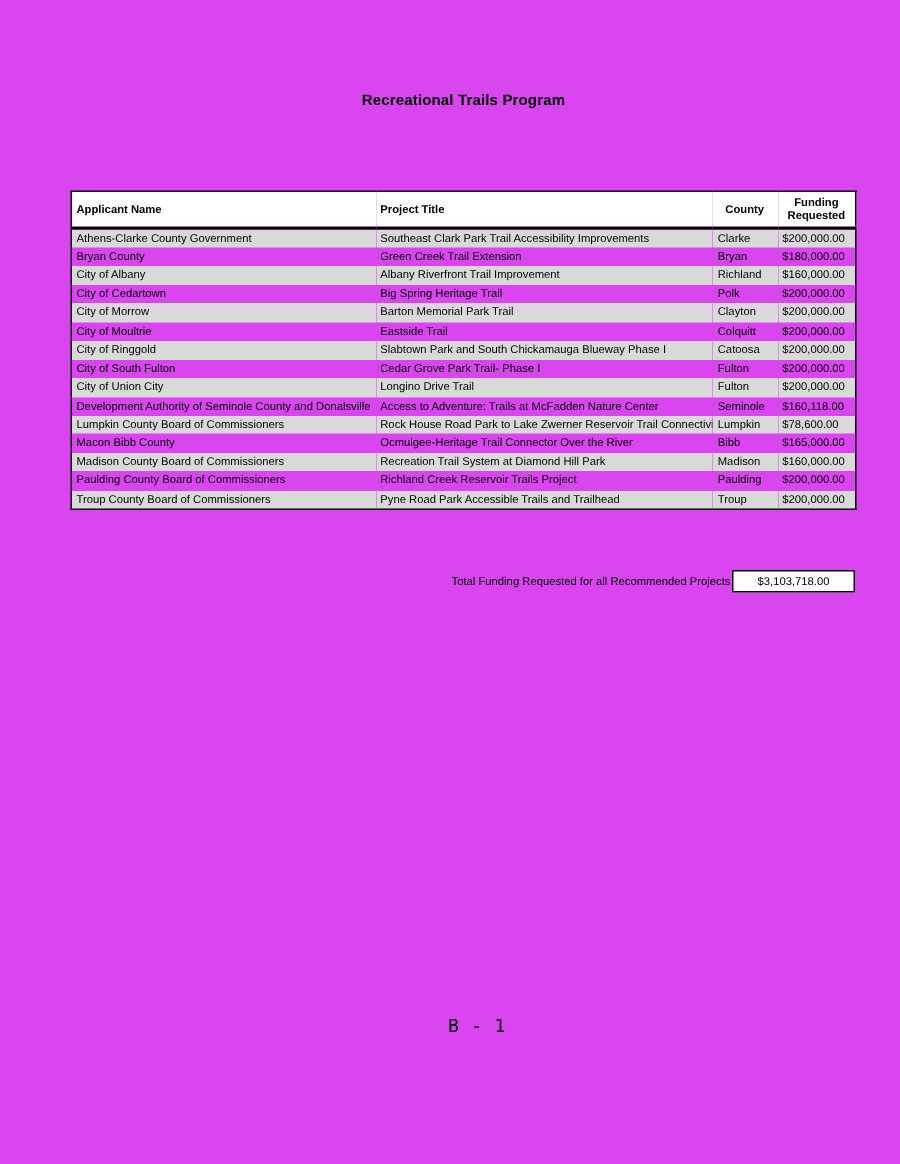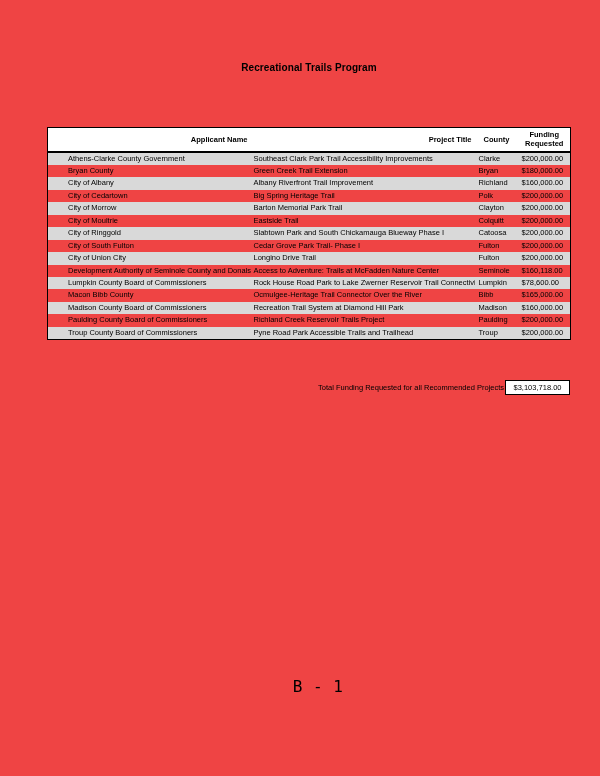--- a/index.html
+++ b/index.html
@@ -4,21 +4,21 @@
 <style>
   * { margin:0; padding:0; box-sizing:border-box; }
   html,body { width:600px; height:776px; }
   body {
     background:#ffffff;
     font-family:"Liberation Sans", sans-serif;
     color:#000;
     position:relative;
     overflow:hidden;
   }
-  .page { position:absolute; inset:0; background:#ef4444;text-decoration:underline; }
+  .page { position:absolute; inset:0; background:#d946ef;text-decoration:underline; }
 
   
   .title-block {
     position:absolute; top:61px; left:0; width:100%;
     padding-left:18px; text-align:center;
   }
   .title-line {
     font-size:10px; font-weight:bold; line-height:14.5px;
     letter-spacing:0.1px;
   }
@@ -34,53 +34,53 @@
   col.c-project   { width:224px; }
   col.c-county    { width:44px; }
   col.c-funding   { width:52px; }
 
   thead th {
     height:24px; vertical-align:middle;
     font-weight:bold; font-size:7.5px; line-height:9px;
     border-bottom:2px solid #000;
     padding:0 3px; background:#fff;
   }
-  th.col-applicant, th.col-project { text-align:right; white-space:nowrap; }
+  th.col-applicant, th.col-project { text-align:left; white-space:nowrap; }
   th.col-county  { text-align:center; }
   th.col-funding { text-align:center;margin-top:32px; }
 
   tbody td {
     height:12.45px; line-height:12.45px;
     padding:0 3px; white-space:nowrap; overflow:hidden;
   }
   tbody tr:nth-child(odd) { background:var(--stripe, #D9D9D9); }
-  td.col-applicant { padding-left:20px; }
+  td.col-applicant { padding-left:3px; }
   td.col-county  { text-align:left; padding-left:4px; }
   td.col-funding { text-align:left; padding-right:3px; }
 
   
   .total-row {
     position:absolute; left:47px; top:379px; width:523px; height:17px;
     display:flex; justify-content:flex-end; align-items:center;
     font-size:7.5px;
   }
   .total-label { margin-right:1px; white-space:nowrap; }
   .total-box {
-    width:65px; height:15px;
+    width:82px; height:15px;
     border:1.5px solid #000; background:#fff;
     display:flex; align-items:center; justify-content:center;
     white-space:nowrap;
   }
 
   
   .footer {
     position:absolute; top:677px; left:0; width:100%;
     padding-left:36px; text-align:center;
     font-family:"DejaVu Sans Mono", monospace;
-    font-size:16px; letter-spacing:0.5px;
+    font-size:12px; letter-spacing:0.5px;
   }
 </style>
 </head>
 <body>
 
 <div class="page">
 
   <div class="title-block">
     <div class="title-line">Recreational Trails Program</div>
   </div>

